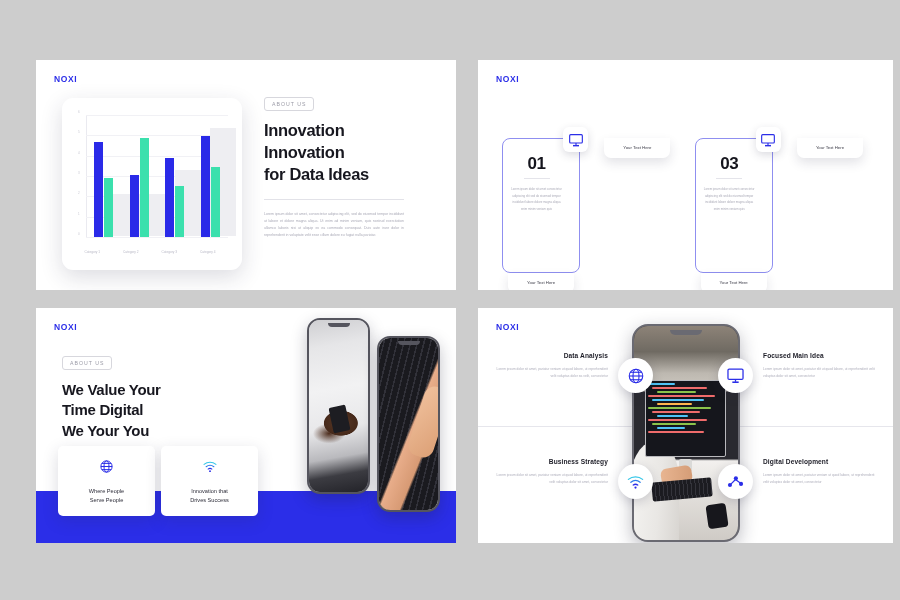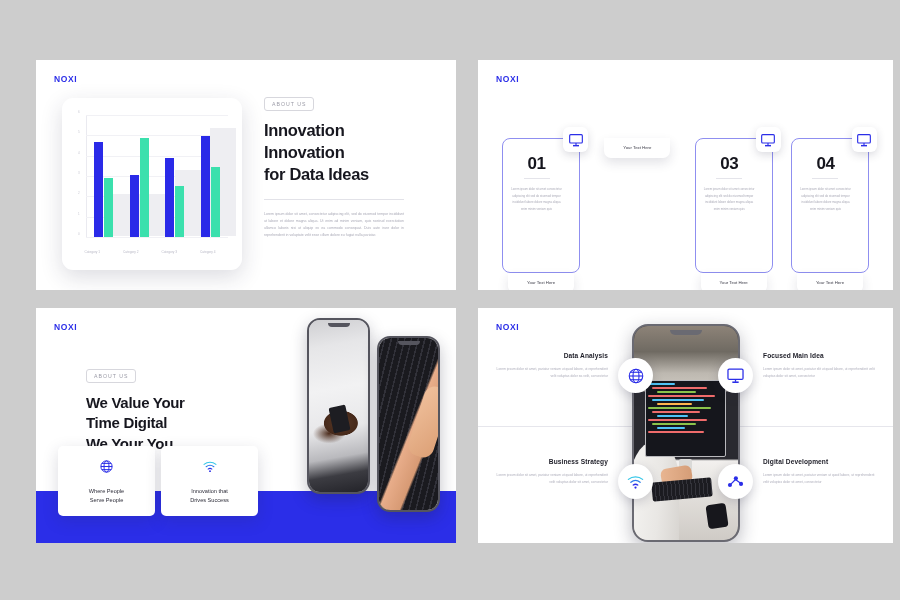--- a/index.html
+++ b/index.html
@@ -205,23 +205,22 @@
   }
   
   .s3-blue {
     position: absolute;
     left: 0; right: 0; bottom: 0;
     height: 52px;
     background: #2b2ee8;
   }
   .s3-left {
     position: absolute;
-    left: 26px; top: 56px;
+    left: 26px; top: 43px;
     z-index: 5;
-    margin-left: 24px;
   }
   .s3-title {
     margin-top: 10px;
     font-size: 15px;
     font-weight: bold;
     line-height: 1.36;
     color: #17171f;
     letter-spacing: -.3px;
   }
   .s3-featurerow {
@@ -522,32 +521,20 @@
                 <line x1="7.5" y1="20.5" x2="16.5" y2="20.5" stroke-width="2.2"></line>
               </svg>
             </div>
             <div class="num">03</div>
             <div class="nrule"></div>
             <div class="ntext">Lorem ipsum dolor sit amet consectetur adipiscing elit sed do eiusmod tempor incididunt labore dolore magna aliqua enim minim veniam quis</div>
           </div>
           <div class="tab-label">Your Text Here</div>
         </div>
         <div class="num-card-wrap">
-          <div class="num-card">
-            <div class="icon-badge">
-              <svg width="16" height="16" viewBox="0 0 24 24" fill="none" stroke="#2b2ee8" stroke-width="1.7">
-                <rect x="2.5" y="4" width="19" height="12.5" rx="1.5"></rect>
-                <line x1="12" y1="16.5" x2="12" y2="19.5"></line>
-                <line x1="7.5" y1="20.5" x2="16.5" y2="20.5" stroke-width="2.2"></line>
-              </svg>
-            </div>
-            <div class="num">04</div>
-            <div class="nrule"></div>
-            <div class="ntext">Lorem ipsum dolor sit amet consectetur adipiscing elit sed do eiusmod tempor incididunt labore dolore magna aliqua enim minim veniam quis</div>
-          </div>
           <div class="tab-label">Your Text Here</div>
         </div>
       </div>
   </div>
 
   <div class="slide">
     <div class="s3-blue"></div>
     <div class="logo">NOXI</div>
 
     <div class="s3-left">

